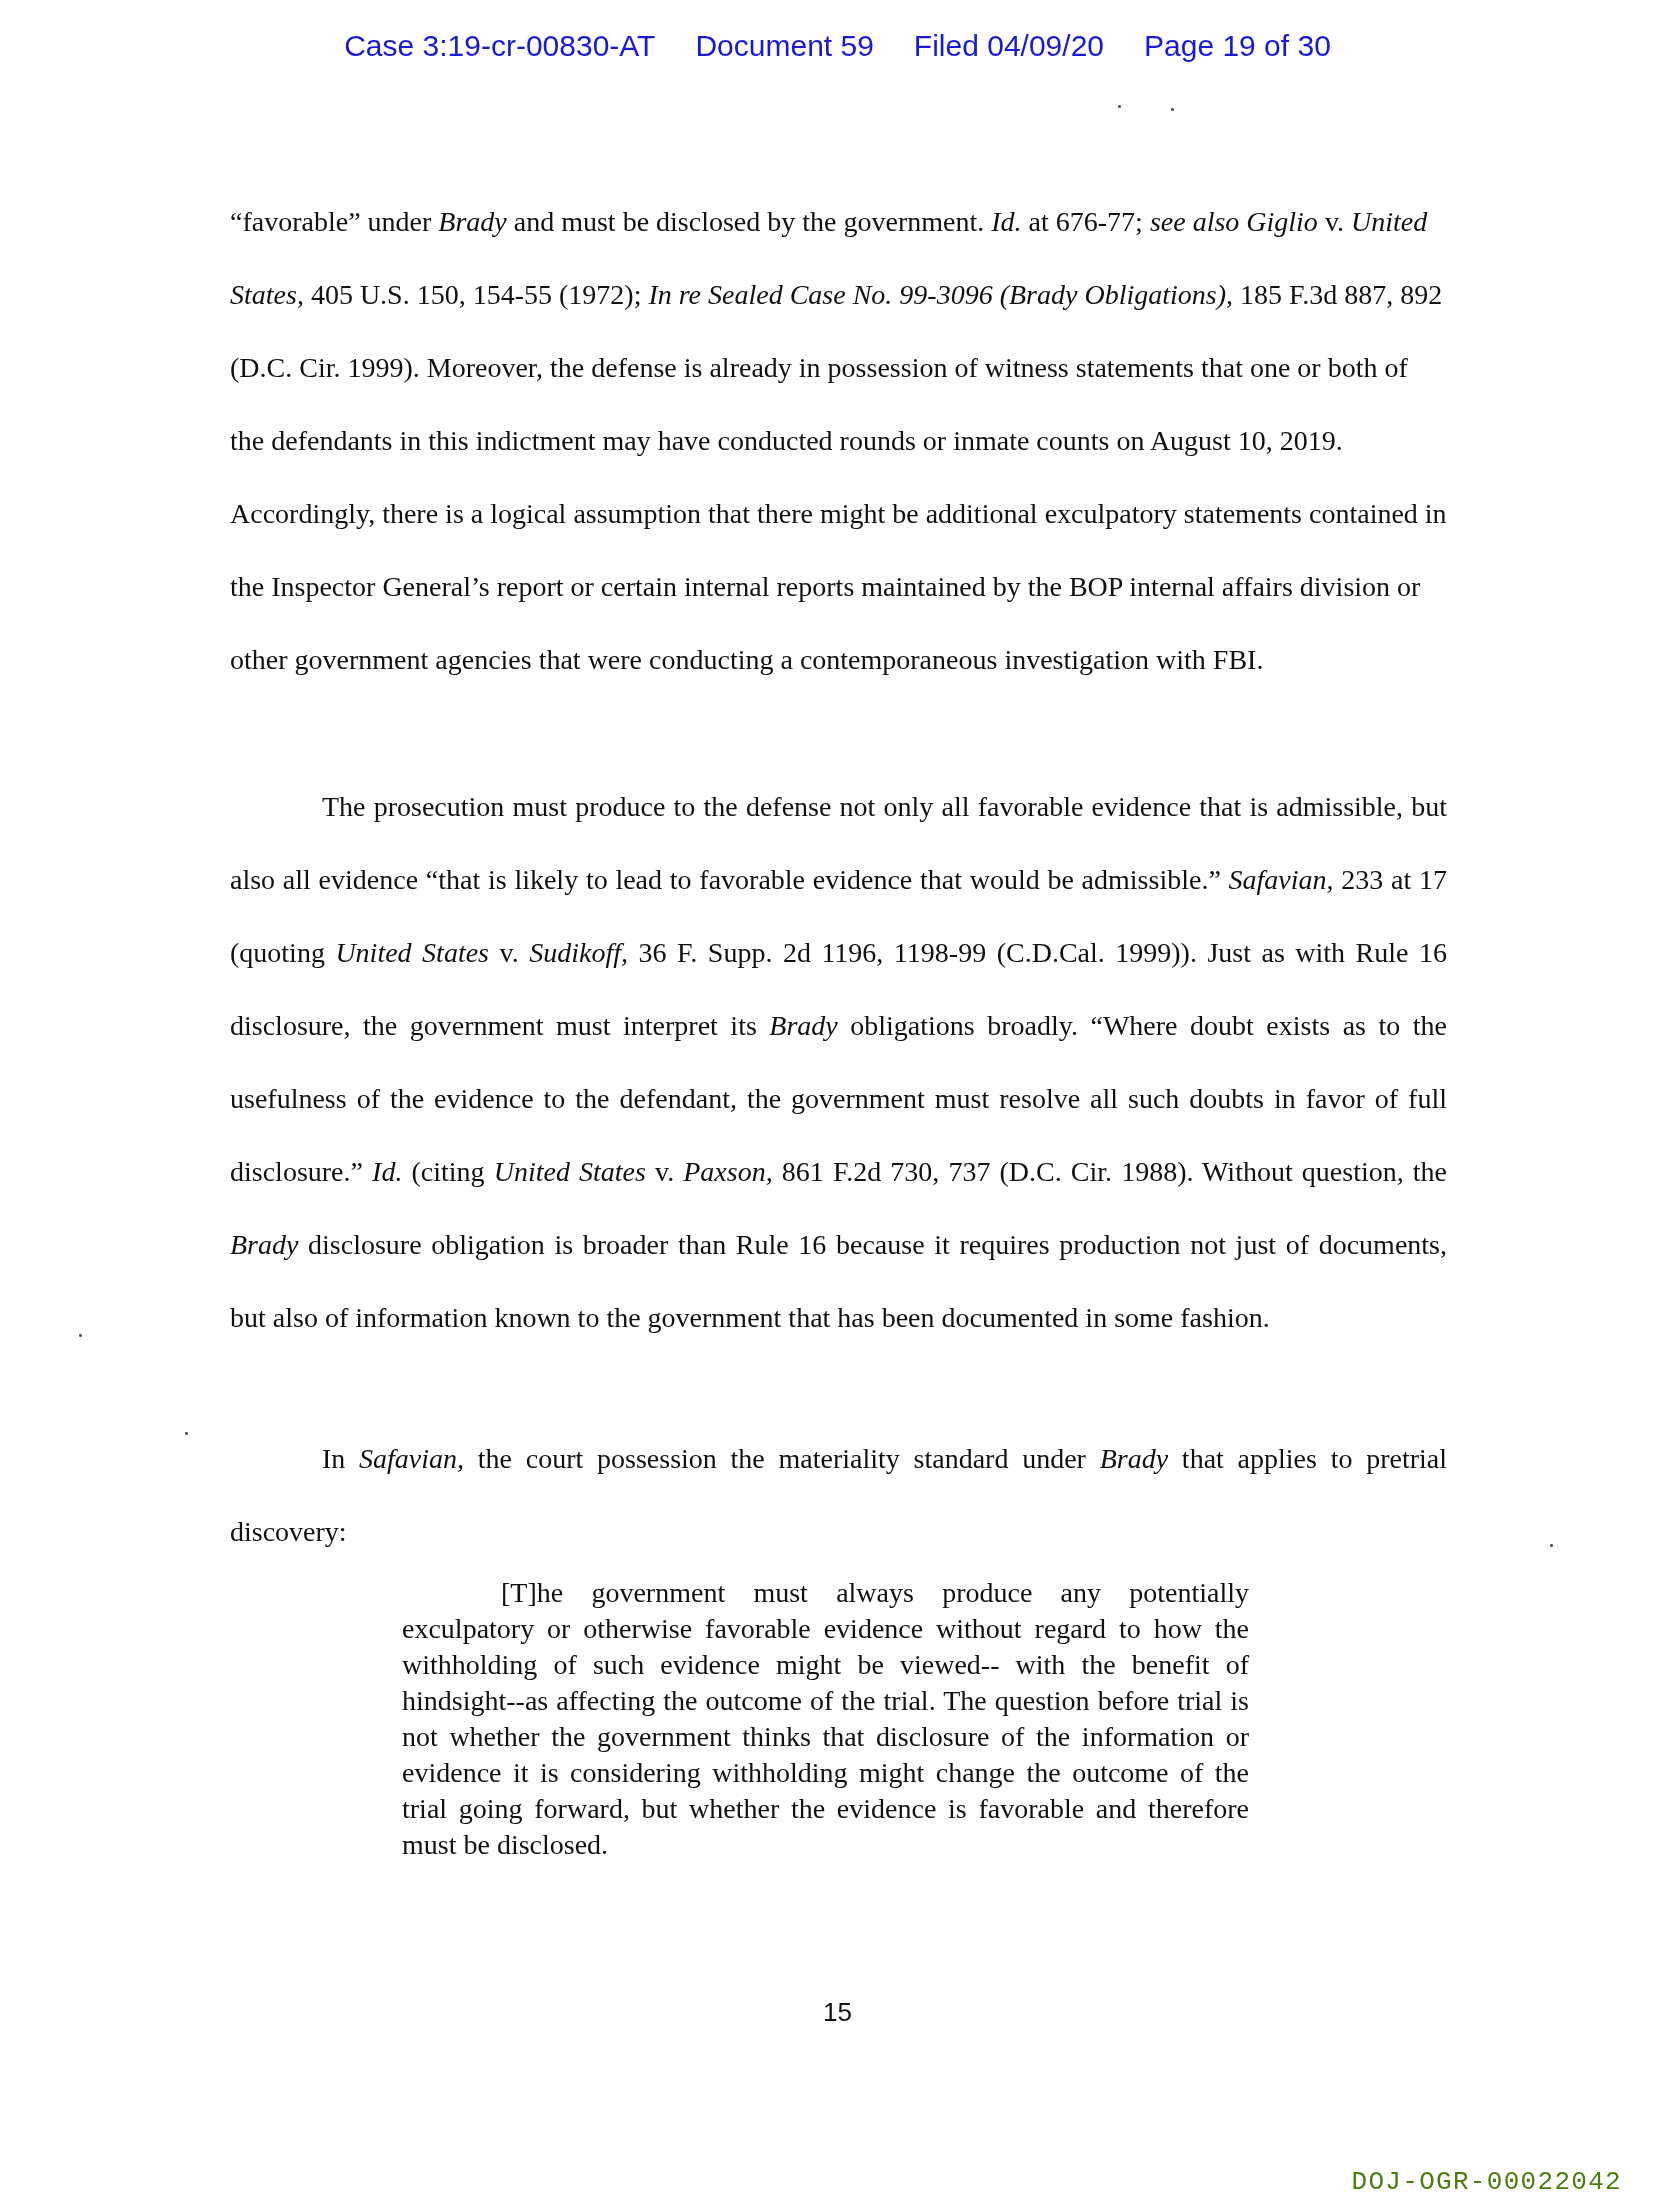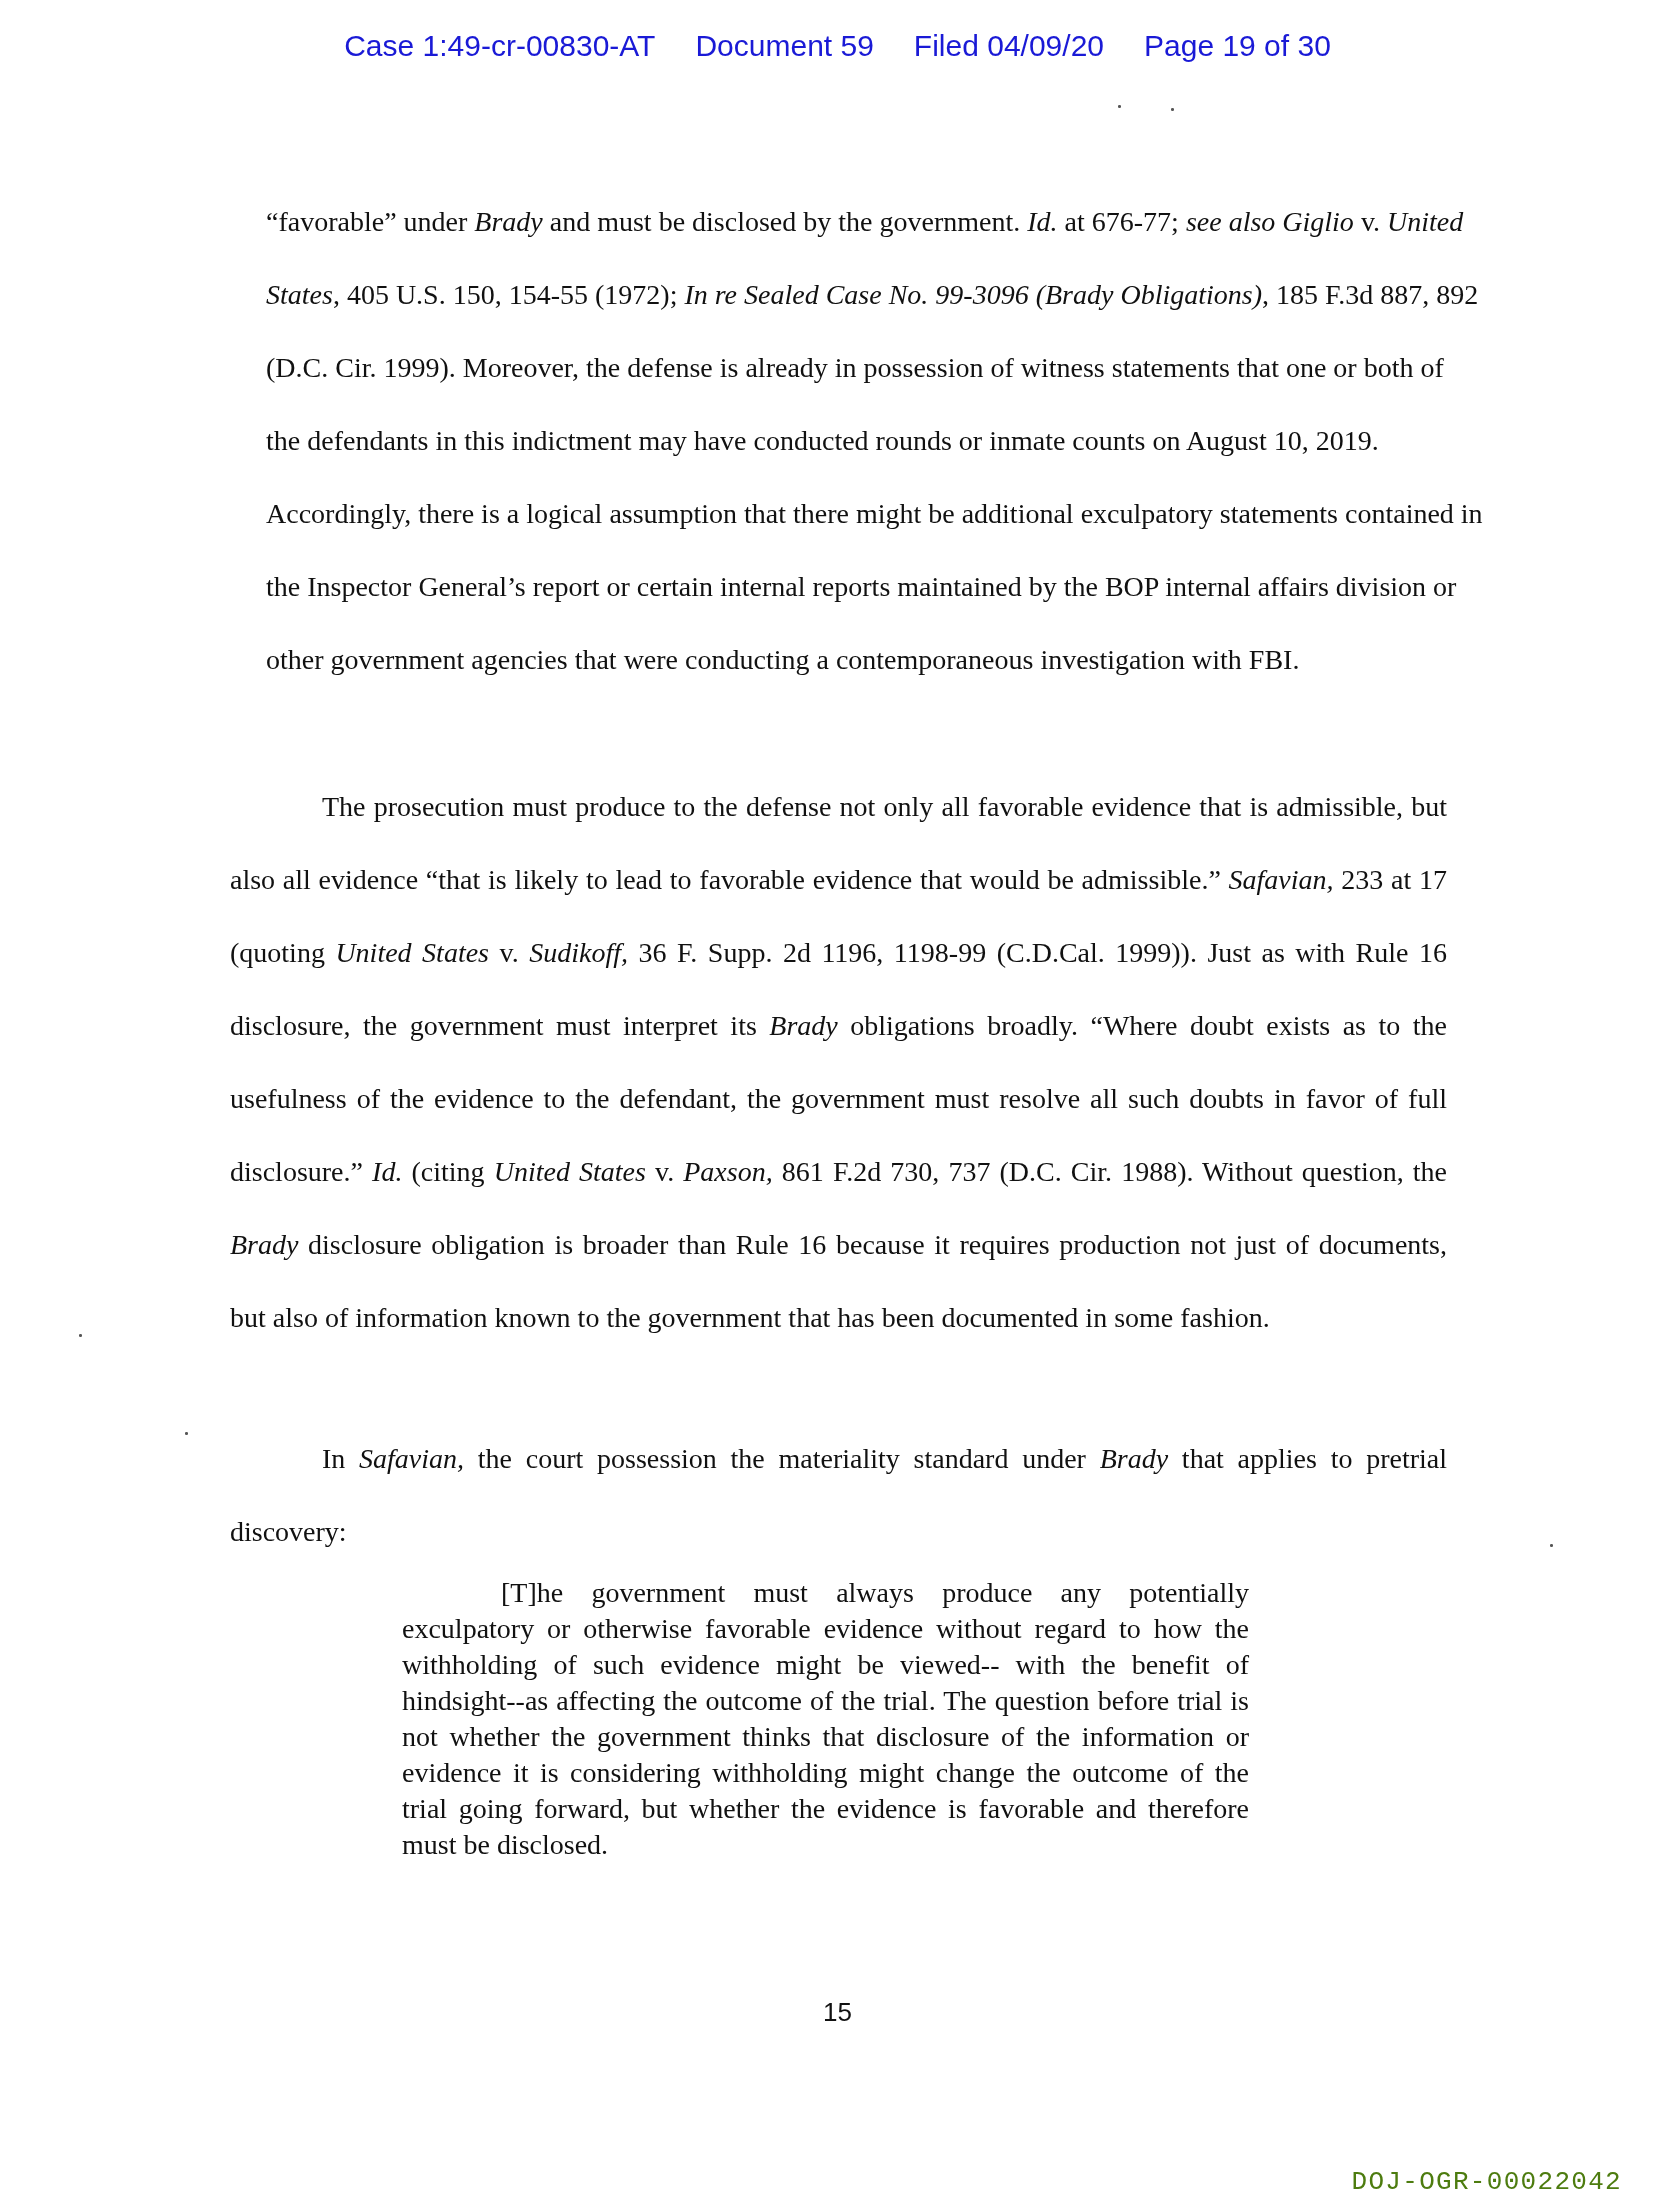--- a/index.html
+++ b/index.html
@@ -18,21 +18,21 @@
   .body-text {
     position: absolute; left: 230px; width: 1217px;
     font-family: "Liberation Serif", serif; font-size: 28px; color: #111;
     line-height: 73px; text-align: justify;
   }
   .body-text p { margin: 0; }
   .indent { text-indent: 92px; }
   .line-last { text-align: left; }
   .i { font-style: italic; }
 
-  #para1 { top: 185px; margin-left: 36px; }
+  #para1 { top: 185px; }
   #para2 { top: 770px; }
   #para3 { top: 1422px; }
 
   .blockquote {
     position: absolute; left: 402px; top: 1575px; width: 847px;
     font-family: "Liberation Serif", serif; font-size: 28px; color: #111;
     line-height: 36px; text-align: justify; text-indent: 99px;
   }
 
   .page-number {
@@ -42,21 +42,21 @@
   .bates {
     position: absolute; top: 2167px; right: 53px;
     font-family: "Liberation Mono", monospace; font-size: 26px; color: #4d7c0f; letter-spacing: 1.3px;
   }
 </style>
 </head>
 <body>
 
 <div class="page">
 
-  <div class="header"><span>Case 1:49-cr-00830-AT</span><span>Document 59</span><span>Filed 04/09/20</span><span>Page 19 of 30</span></div>
+  <div class="header"><span>Case 3:19-cr-00830-AT</span><span>Document 59</span><span>Filed 04/09/20</span><span>Page 19 of 30</span></div>
 
   <div class="speck" style="left:1118px; top:105px;"></div>
   <div class="speck" style="left:1171px; top:108px;"></div>
   <div class="speck" style="left:79px; top:1334px;"></div>
   <div class="speck" style="left:185px; top:1432px;"></div>
   <div class="speck" style="left:1550px; top:1544px;"></div>
 
   <div class="body-text" id="para1">
     <p class="line-last"><span>“favorable” under </span><span class="i">Brady</span><span> and must be disclosed by the government. </span><span class="i">Id.</span><span> at 676-77; </span><span class="i">see also Giglio</span><span> v. </span><span class="i">United States</span><span>, 405 U.S. 150, 154-55 (1972); </span><span class="i">In re Sealed Case No. 99-3096 (Brady Obligations)</span><span>, 185 F.3d 887, 892 (D.C. Cir. 1999). Moreover, the defense is already in possession of witness statements that one or both of the defendants in this indictment may have conducted rounds or inmate counts on August 10, 2019. Accordingly, there is a logical assumption that there might be additional exculpatory statements contained in the Inspector General’s report or certain internal reports maintained by the BOP internal affairs division or other government agencies that were conducting a contemporaneous investigation with FBI.</span></p>
   </div>

